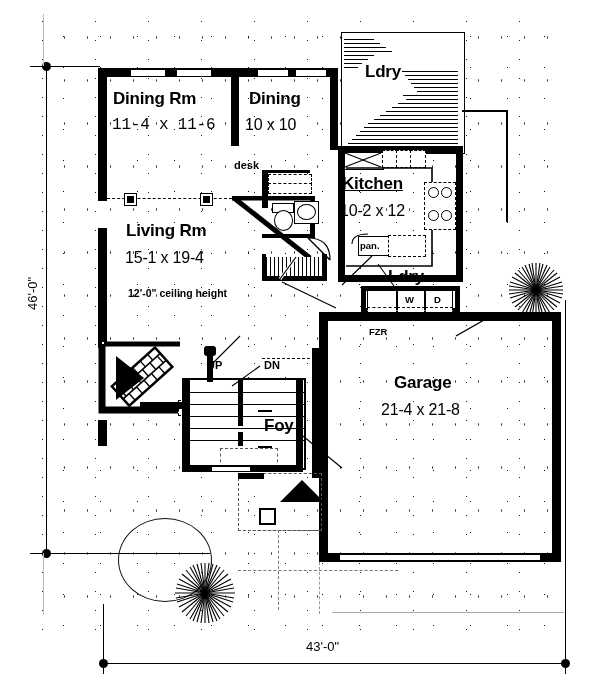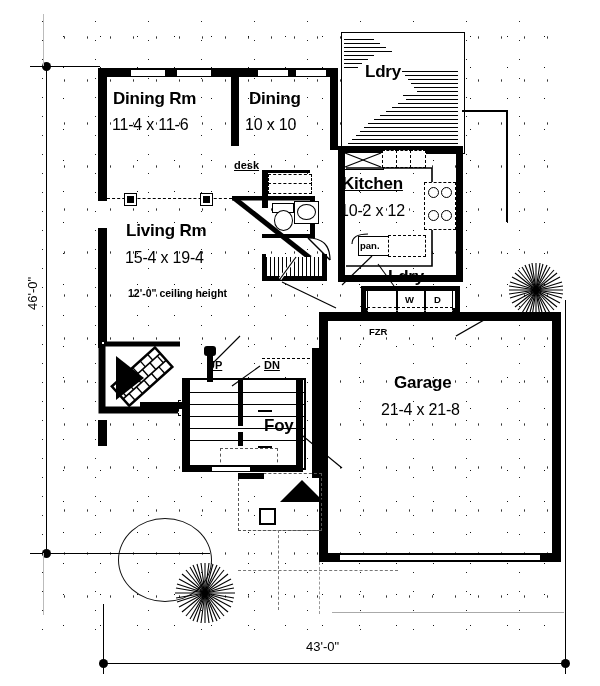--- a/index.html
+++ b/index.html
@@ -22,21 +22,21 @@
 
   
   .w{position:absolute;background:#000;}
   .wall-thick{position:absolute;background:#000;}
   .room-white{position:absolute;background:#fff;}
 
   
   .lbl{position:absolute;white-space:nowrap;line-height:1;}
   .rname{font-weight:bold;font-size:17px;letter-spacing:-0.2px;}
   .rdim{font-size:16px;letter-spacing:-0.2px;}
-  .small{font-size:11px;font-weight:bold;text-decoration:underline;}
+  .small{font-size:11px;font-weight:bold;}
   .tiny{font-size:9.5px;font-weight:bold;}
   .note{font-size:10.5px;font-weight:bold;}
   .dimtxt{font-size:13px;font-weight:normal;letter-spacing:0px;}
   .dimsolid-h{position:absolute;height:1px;background:#000;}
   .dimsolid-v{position:absolute;width:1px;background:#000;}
   .arrowdot{position:absolute;width:9px;height:9px;background:#000;
             border-radius:50%;}
   .exttick{position:absolute;width:1px;background:#000;}
 
   
@@ -253,25 +253,25 @@
 
   <div class="room-white" style="left:340px;top:555px;width:200px;height:5px;"></div>
   <div class="lbl rname" style="left:394px;top:374px;">Garage</div>
   <div class="lbl rdim" style="left:381px;top:402px;">21-4 x 21-8</div>
 
   <svg class="ab" style="left:454px;top:318px;width:34px;height:22px;">
     <line x1="30" y1="2" x2="2" y2="18" stroke="#000" stroke-width="1.4"></line>
   </svg>
 
   <div class="lbl rname" style="left:126px;top:222px;">Living Rm</div>
-  <div class="lbl rdim" style="left:125px;top:250px;">15-4 x 19-4</div>
+  <div class="lbl rdim" style="left:125px;top:250px;">15-1 x 19-4</div>
   <div class="lbl note" style="left:128px;top:288px;">12'-0" ceiling height</div>
 
   <div class="lbl rname" style="left:113px;top:90px;">Dining Rm</div>
-  <div class="lbl rdim" style="left:112px;top:117px;">11-4 x 11-6</div>
+  <div class="lbl rdim" style="left:112px;top:117px;font-family:Liberation Mono, monospace;">11-4 x 11-6</div>
   <div class="lbl rname" style="left:249px;top:90px;">Dining</div>
   <div class="lbl rdim" style="left:245px;top:117px;">10 x 10</div>
 
   <svg class="ab" style="left:98px;top:338px;width:92px;height:86px;">
     <polygon points="4,4 86,4 86,74 4,74" fill="#fff"></polygon>
     <path d="M4,6 L4,72 L84,72" stroke="#000" stroke-width="7" fill="none"></path>
     <path d="M6,6 L82,6" stroke="#000" stroke-width="5" fill="none"></path>
     <g transform="rotate(-42 44 40)">
       <rect x="16" y="26" width="58" height="26" fill="#fff" stroke="#000" stroke-width="2.5"></rect>
       <line x1="16" y1="34" x2="74" y2="34" stroke="#000" stroke-width="1.6"></line>

